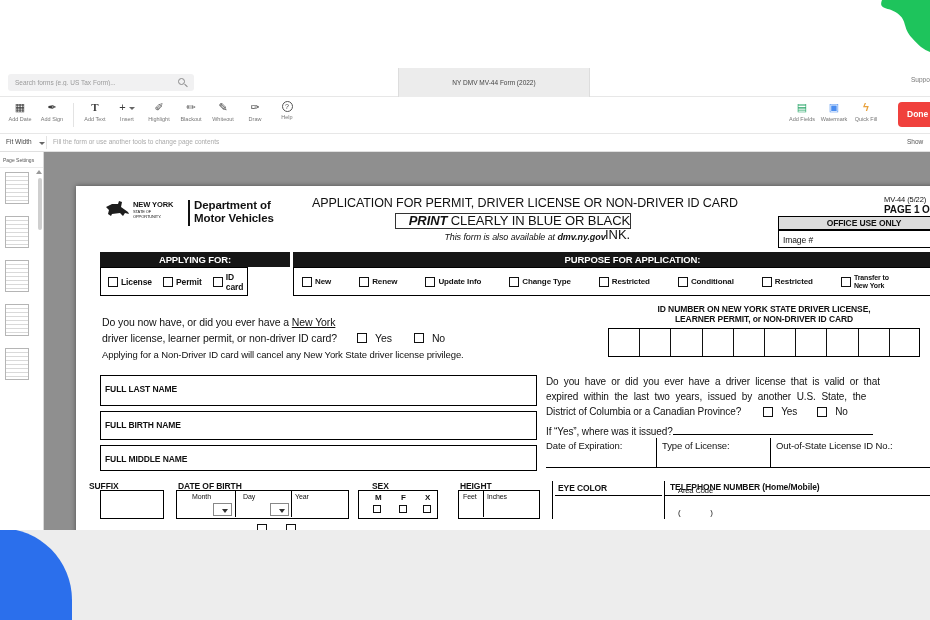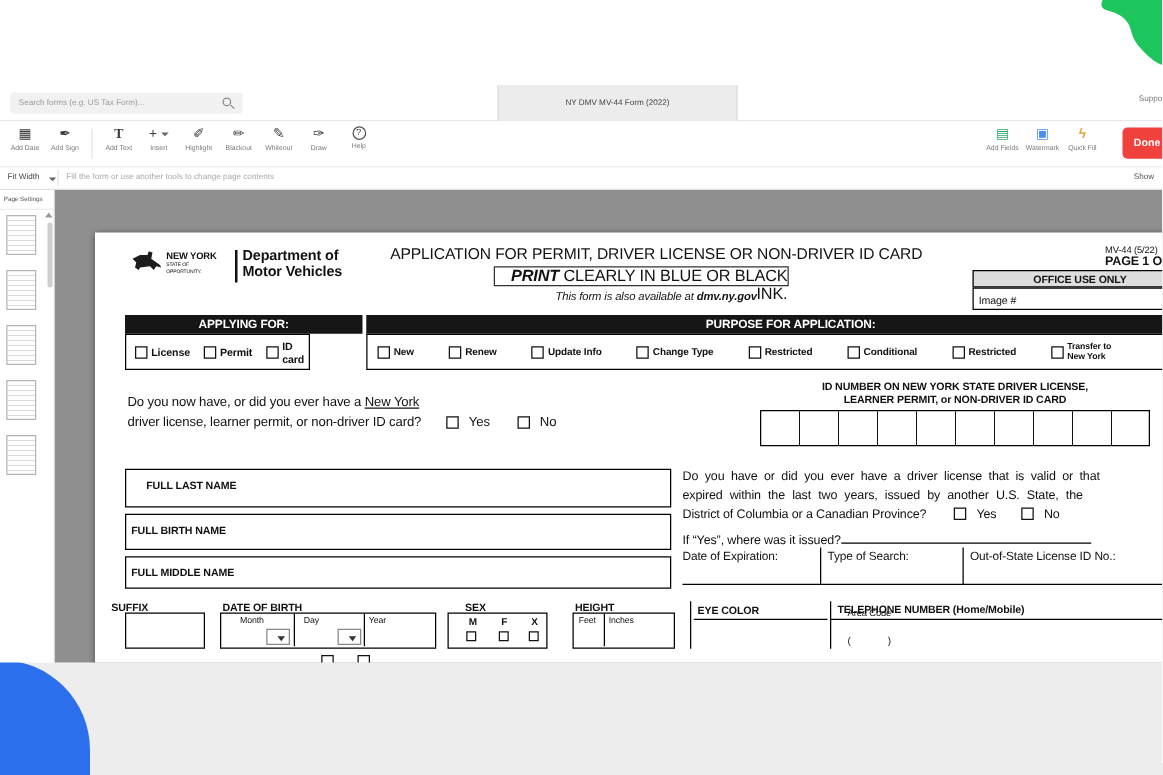--- a/index.html
+++ b/index.html
@@ -247,44 +247,45 @@
       <div class="a" style="left:26px;top:130px;font-size:10.5px;white-space:nowrap">
         <span>Do you now have, or did you ever have a </span><span style="text-decoration:underline">New York</span>
       </div>
       <div class="a" style="left:26px;top:146px;font-size:10.5px;display:flex;align-items:center;gap:8px;white-space:nowrap">
         <span>driver license, learner permit, or non-driver ID card?</span>
         <span class="cb" style="margin-left:12px"></span>
           <span>Yes</span>
         <span class="cb" style="margin-left:14px"></span>
           <span>No</span>
       </div>
+      <div class="a" style="left:26px;top:163px;font-size:9.5px;white-space:nowrap">Applying for a Non-Driver ID card will cancel any New York State driver license privilege.</div>
 
       <div class="a" style="left:530px;top:118px;width:316px;text-align:center;font-weight:bold;font-size:8.5px;white-space:nowrap">ID NUMBER ON NEW YORK STATE DRIVER LICENSE,</div>
       <div class="a" style="left:530px;top:128px;width:316px;text-align:center;font-weight:bold;font-size:8.5px;white-space:nowrap">LEARNER PERMIT, or NON-DRIVER ID CARD</div>
       <div class="a box segbox" style="left:532px;top:142px;width:312px;height:29px"></div>
 
-      <div class="a box" style="left:24px;top:189px;width:437px;height:31px;padding:2px 0 0 16px"><span class="lbl">FULL LAST NAME</span></div>
+      <div class="a box" style="left:24px;top:189px;width:437px;height:31px;padding:2px 0 0 4px"><span class="lbl">FULL LAST NAME</span></div>
       <div class="a box" style="left:24px;top:225px;width:437px;height:29px;padding:2px 0 0 4px"><span class="lbl">FULL BIRTH NAME</span></div>
       <div class="a box" style="left:24px;top:259px;width:437px;height:26px;padding:2px 0 0 4px"><span class="lbl">FULL MIDDLE NAME</span></div>
 
       <div class="a" style="left:470px;top:190px;font-size:10px;white-space:nowrap;word-spacing:2.5px">Do you have or did you ever have a driver license that is valid or that</div>
       <div class="a" style="left:470px;top:205px;font-size:10px;white-space:nowrap;word-spacing:3px">expired within the last two years, issued by another U.S. State, the</div>
-      <div class="a" style="left:470px;top:220px;font-size:10px;display:flex;align-items:flex-start;gap:8px;white-space:nowrap">
+      <div class="a" style="left:470px;top:220px;font-size:10px;display:flex;align-items:flex-end;gap:8px;white-space:nowrap">
         <span>District of Columbia or a Canadian Province?</span>
         <span class="cb" style="margin-left:14px"></span>
           <span>Yes</span>
         <span class="cb" style="margin-left:12px"></span>
           <span>No</span>
       </div>
       <div class="a" style="left:470px;top:239px;font-size:10px;white-space:nowrap">
         <span>If “Yes”, where was it issued?</span><span class="ul-line" style="width:200px"></span>
       </div>
       <div class="a" style="left:470px;top:252px;width:384px;height:30px;display:flex">
         <div style="width:111px;border-right:1px solid #000;border-bottom:1px solid #000;font-size:9.5px;padding-top:2px;white-space:nowrap">Date of Expiration:</div>
-        <div style="width:114px;border-right:1px solid #000;border-bottom:1px solid #000;font-size:9.5px;padding:2px 0 0 5px;white-space:nowrap">Type of Search:</div>
+        <div style="width:114px;border-right:1px solid #000;border-bottom:1px solid #000;font-size:9.5px;padding:2px 0 0 5px;white-space:nowrap">Type of License:</div>
         <div style="flex:1;border-bottom:1px solid #000;font-size:9.5px;padding:2px 0 0 5px;white-space:nowrap">Out-of-State License ID No.:</div>
       </div>
 
       <div class="a lbl" style="left:13px;top:295px">SUFFIX</div>
       <div class="a box" style="left:24px;top:304px;width:64px;height:29px"></div>
 
       <div class="a lbl" style="left:102px;top:295px">DATE OF BIRTH</div>
       <div class="a box" style="left:100px;top:304px;width:173px;height:29px">
         <span class="a" style="left:15px;top:2px;font-size:7px">Month</span>
         <span class="a" style="left:66px;top:2px;font-size:7px">Day</span>

